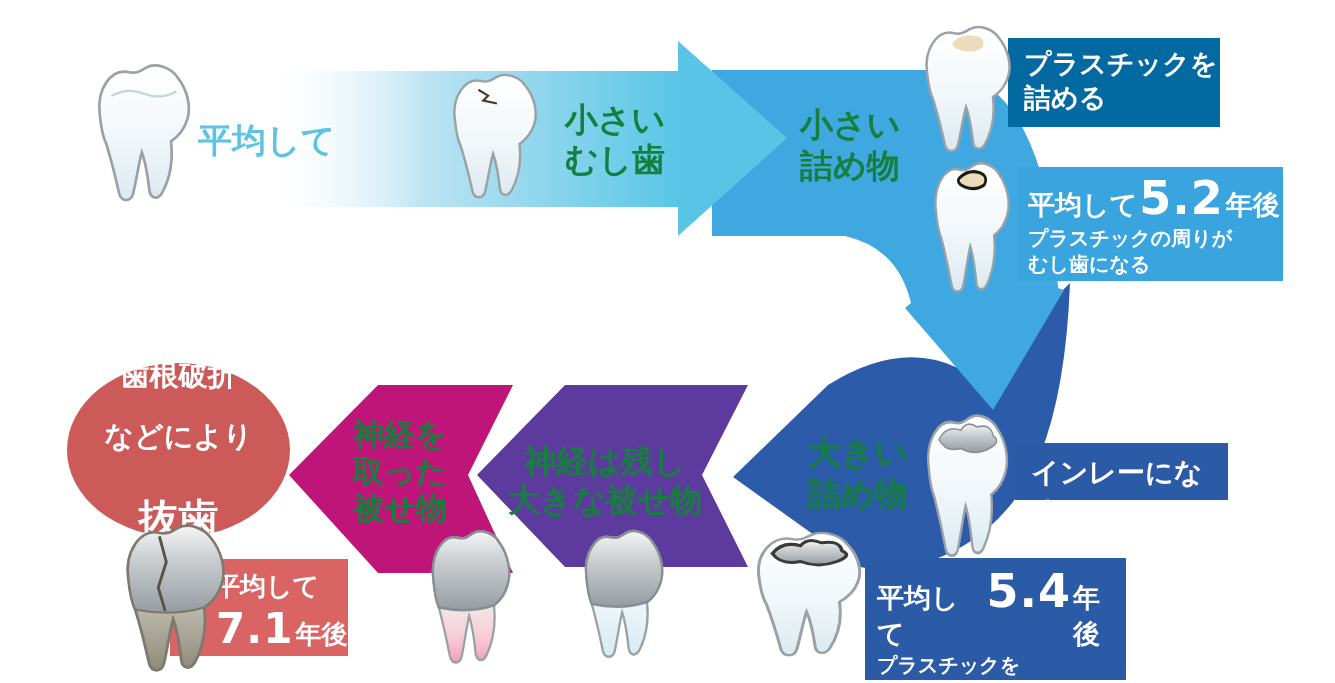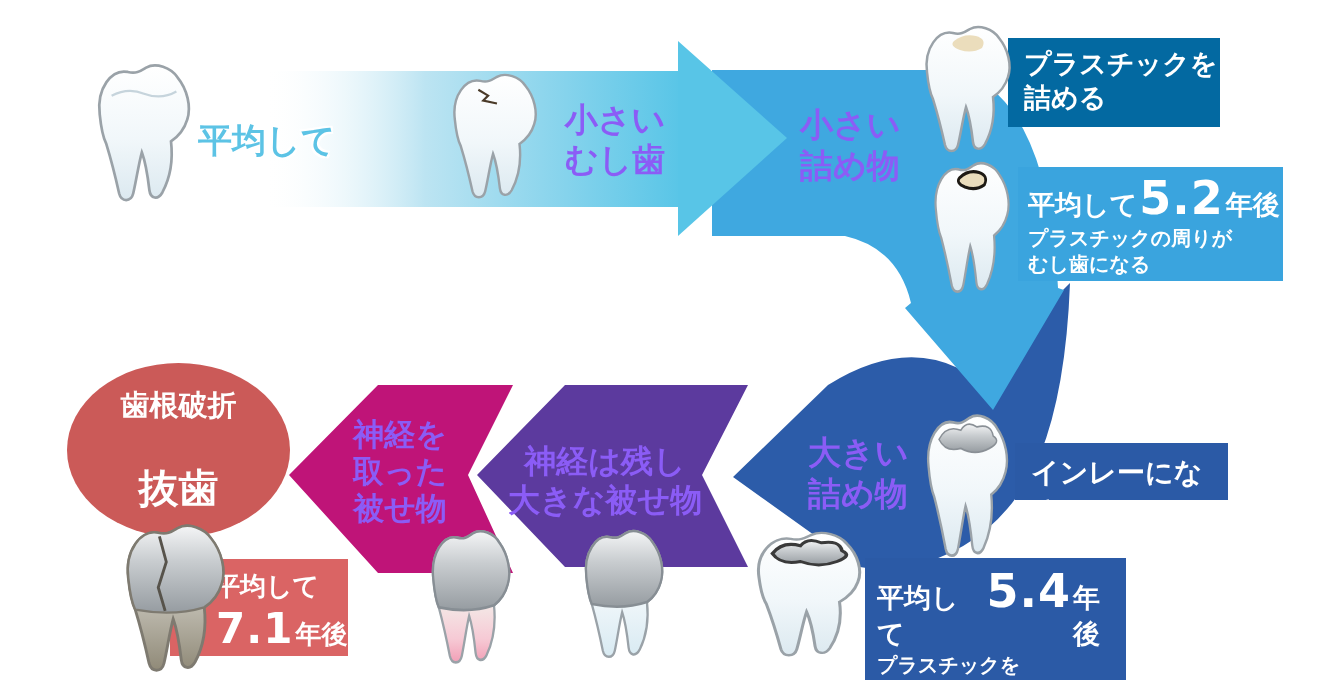--- a/index.html
+++ b/index.html
@@ -1,20 +1,20 @@
 <!DOCTYPE html>
 <html><head>
 <meta charset="utf-8">
 <style>
   html,body{margin:0;padding:0;background:#fff;}
   .canvas{position:relative;width:1335px;height:683px;background:#fff;overflow:hidden;
           font-family:"DejaVu Sans","Liberation Sans",sans-serif;}
   .layer{position:absolute;left:0;top:0;z-index:1;}
   .tooth{position:absolute;z-index:3;}
-  .stage-label{position:absolute;color:#8b5cf6;font-weight:bold;z-index:4;white-space:nowrap;}
+  .stage-label{position:absolute;color:#15803d;font-weight:bold;z-index:4;white-space:nowrap;}
   .stage-label div{white-space:nowrap;}
   #lbl-healthy{left:198px;top:118px;font-size:34px;color:#5CC3E5;
     text-shadow:-2px -2px 0 #fff,2px -2px 0 #fff,-2px 2px 0 #fff,2px 2px 0 #fff,0 0 4px #fff;}
   #lbl-small-cavity{left:545px;top:100px;width:140px;text-align:center;font-size:33px;line-height:1.22;}
   #lbl-small-filling{left:800px;top:104px;font-size:33px;line-height:1.25;}
   #lbl-large-filling{left:808px;top:432px;font-size:33px;line-height:1.25;}
   #lbl-keep-nerve{left:495px;top:442px;width:220px;text-align:center;font-size:32px;line-height:1.22;}
   #lbl-no-nerve{left:345px;top:416px;width:110px;text-align:center;font-size:31px;line-height:1.2;}
   .info-box{position:absolute;color:#fff;font-weight:bold;z-index:2;box-sizing:border-box;}
   #box-plastic{left:1008px;top:38px;width:212px;height:89px;background:#0369a1;
@@ -177,20 +177,21 @@
   </div>
 
   <div class="stage-label" id="lbl-no-nerve">
     <div>神経を</div>
     <div>取った</div>
     <div>被せ物</div>
   </div>
 
   <div class="ellipse">
     <div class="l1">歯根破折</div>
+    <div class="l2">などにより</div>
     <div class="l3">抜歯</div>
   </div>
 
   <div class="info-box" id="box-plastic">
     <div>プラスチックを</div>
     <div>詰める</div>
   </div>
 
   <div class="info-box" id="box-52">
     <div class="avg-line">

